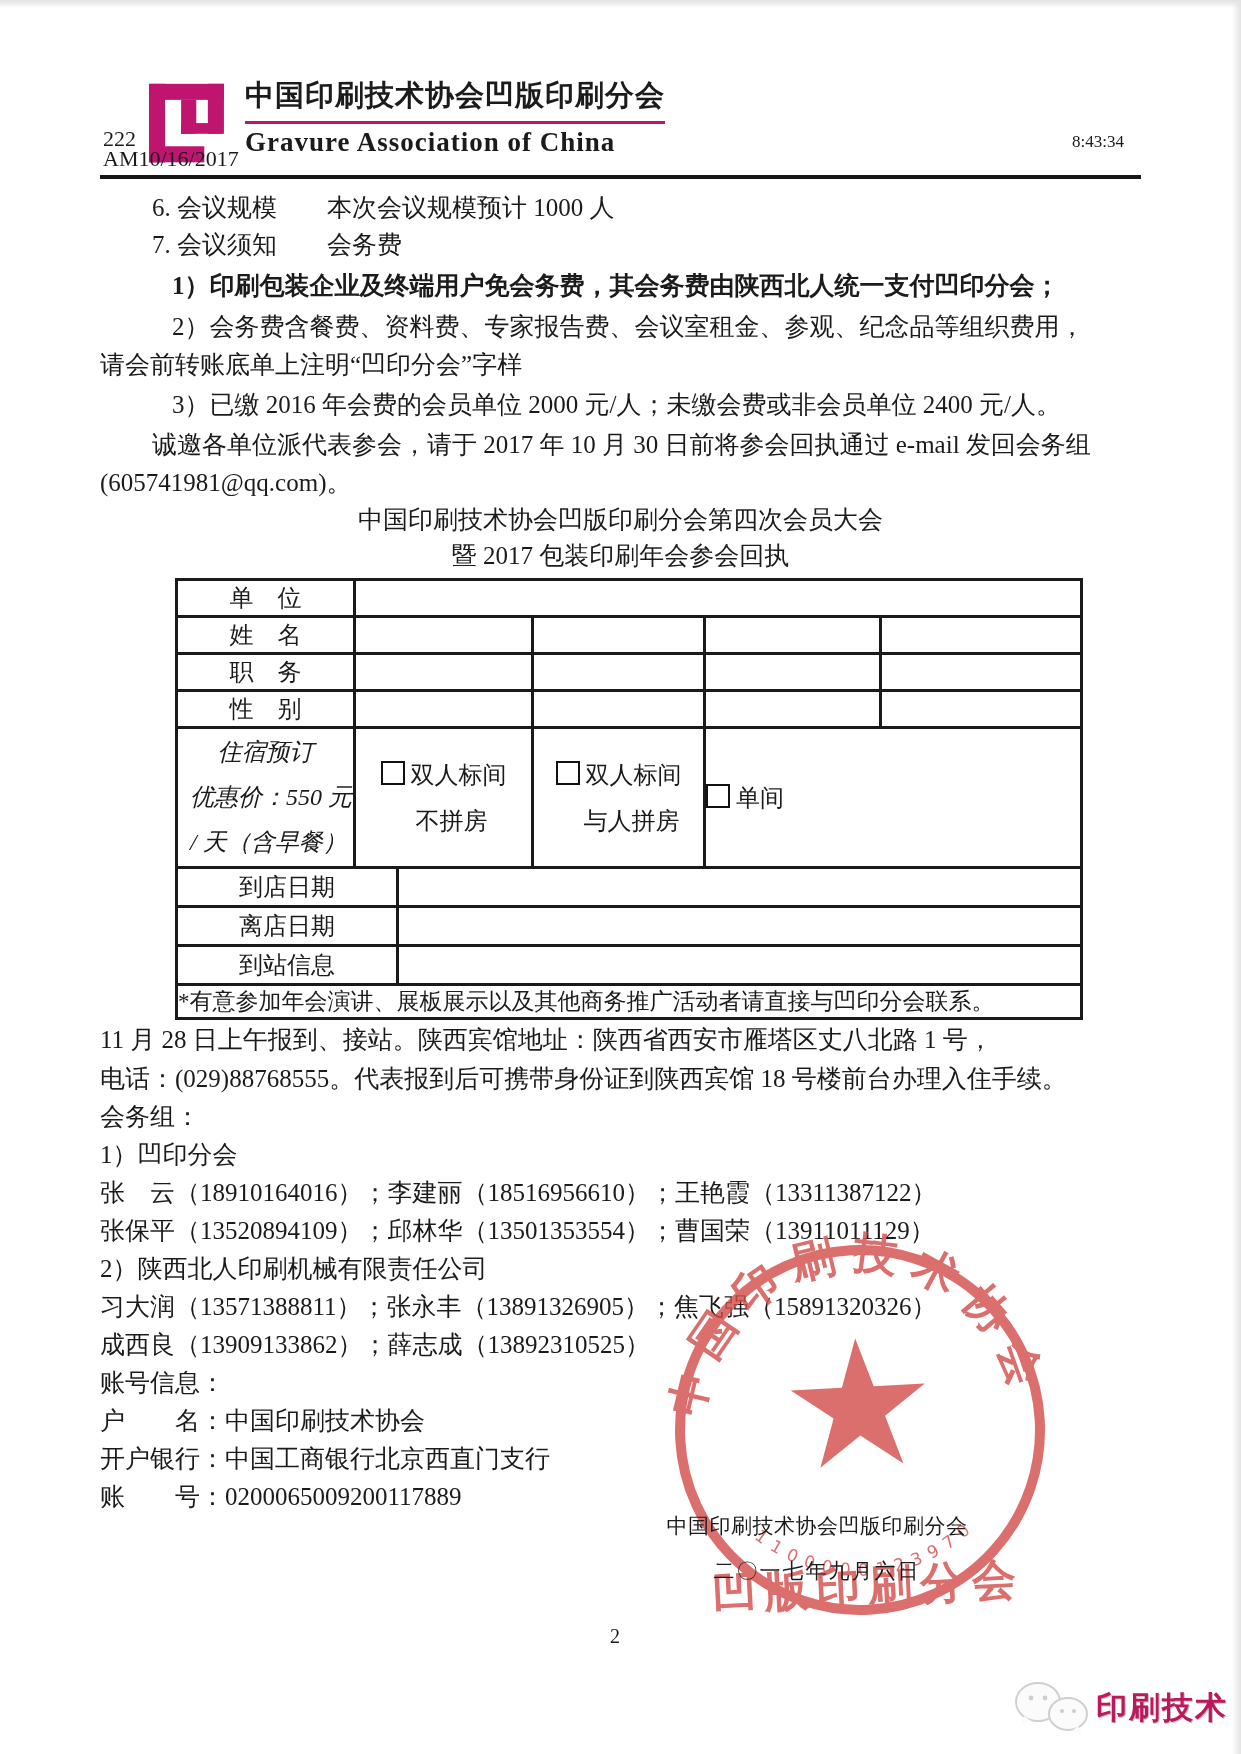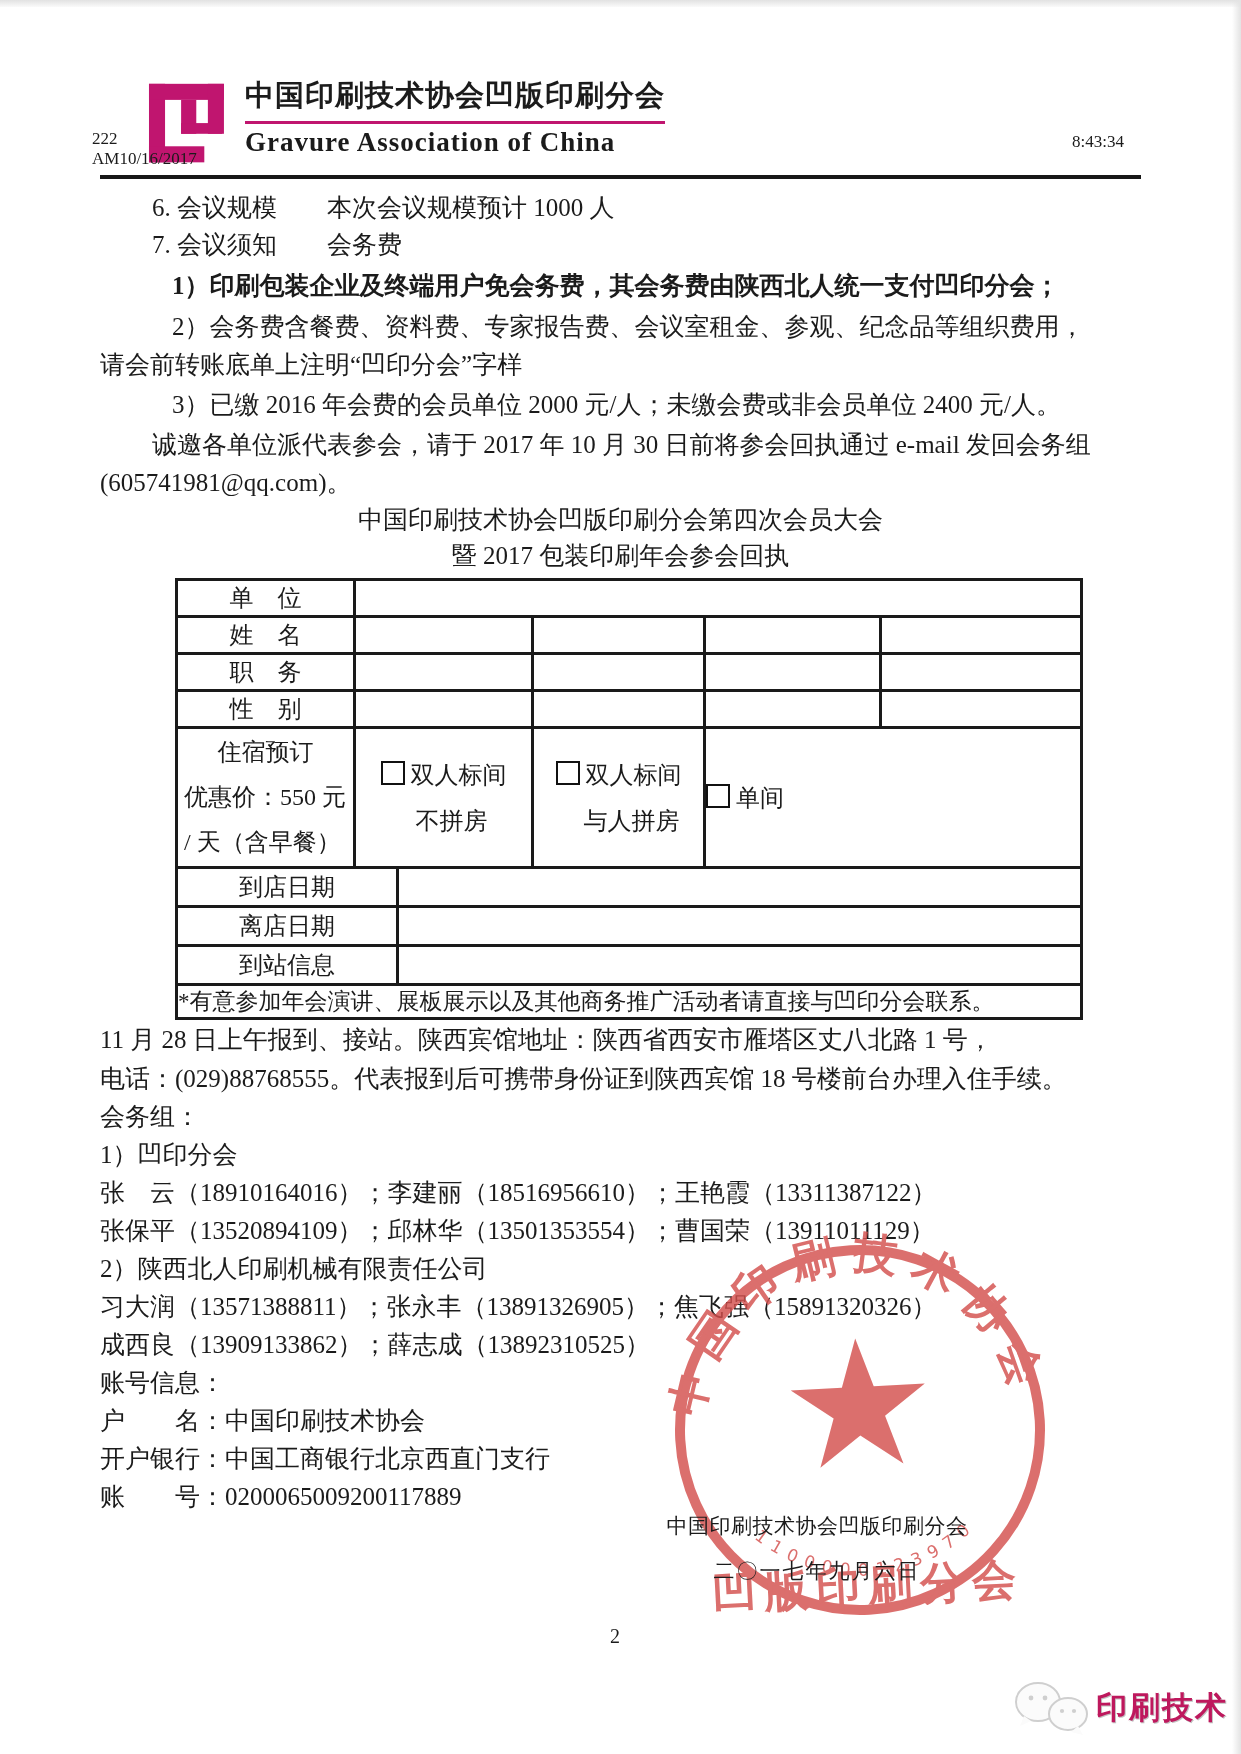--- a/index.html
+++ b/index.html
@@ -12,21 +12,21 @@
   .scan-top{position:absolute;left:0;top:0;width:100%;height:7px;
     background:linear-gradient(#e2e2e2,#fafafa);}
   .scan-right{position:absolute;right:0;top:0;width:9px;height:100%;
     background:linear-gradient(to left,#e3e3e3,rgba(255,255,255,0));}
   
   .logo{position:absolute;left:124px;top:64px;width:116px;height:103px;}
   .titles{position:absolute;left:245px;top:76px;}
   .title-cn{font-size:29px;font-weight:bold;letter-spacing:1px;
     padding-bottom:5px;border-bottom:3px solid #c0156f;display:inline-block;}
   .title-en{font-size:27px;font-weight:bold;letter-spacing:1px;margin-top:3px;}
-  .meta-left{position:absolute;left:92px;top:129px;font-size:17px;line-height:20px;}
+  .meta-left{position:absolute;left:103px;top:129px;font-size:22px;line-height:20px;}
   .time-right{position:absolute;left:1072px;top:132px;font-size:17px;}
   .head-rule{position:absolute;left:100px;top:175px;width:1041px;height:4px;background:#171717;}
   
   .content{position:absolute;left:100px;top:190px;width:1041px;font-size:25px;}
   .content p{margin:0;}
   .ln36{height:36px;line-height:36px;}
   .ln38{height:38px;line-height:38px;}
   .ln40{height:40px;line-height:40px;}
   .ln42{height:42px;line-height:42px;}
   .ln44{height:44px;line-height:44px;}
@@ -36,23 +36,23 @@
   .center{text-align:center;}
   
   table.form{border-collapse:collapse;margin:4px 8px 0 75px;width:905px;
     table-layout:fixed;font-size:24px;}
   table.form td{border:3px solid #1a1a1a;padding:0;vertical-align:middle;}
   td.lab{text-align:center;}
   td.opt{vertical-align:top;text-align:center;padding-top:10px;line-height:46px;}
   td.opt-single{vertical-align:top;text-align:left;padding:10px 0 0 60px;line-height:46px;}
   .cb{display:inline-block;width:20px;height:20px;border:2px solid #111;
     margin-right:6px;vertical-align:-2px;background:#fff;}
-  .hotel-lab div{line-height:45px;}
+  .hotel-lab div{line-height:45px;font-style:italic;}
   .hotel-lab .l1{text-align:center;}
-  .hotel-lab .l2,.hotel-lab .l3{text-align:left;padding-left:6px;}
+  .hotel-lab .l2,.hotel-lab .l3{text-align:left;padding-left:12px;}
   td.note-cell{font-size:23px;text-align:left;padding:4px 8px;line-height:30px;}
   
   .signoff{position:absolute;left:617px;top:1512px;width:400px;text-align:center;
     font-size:21px;letter-spacing:0.5px;z-index:3;}
   .signoff .date-line{margin-top:17px;letter-spacing:2px;}
   .seal{position:absolute;left:660px;top:1230px;width:400px;height:400px;z-index:2;}
   .page-num{position:absolute;left:610px;top:1625px;font-size:20px;z-index:1;}
   
   .watermark{position:absolute;left:1012px;top:1678px;display:flex;align-items:center;z-index:1;}
   .wm-text{font-size:31px;letter-spacing:2px;color:#be185d;

